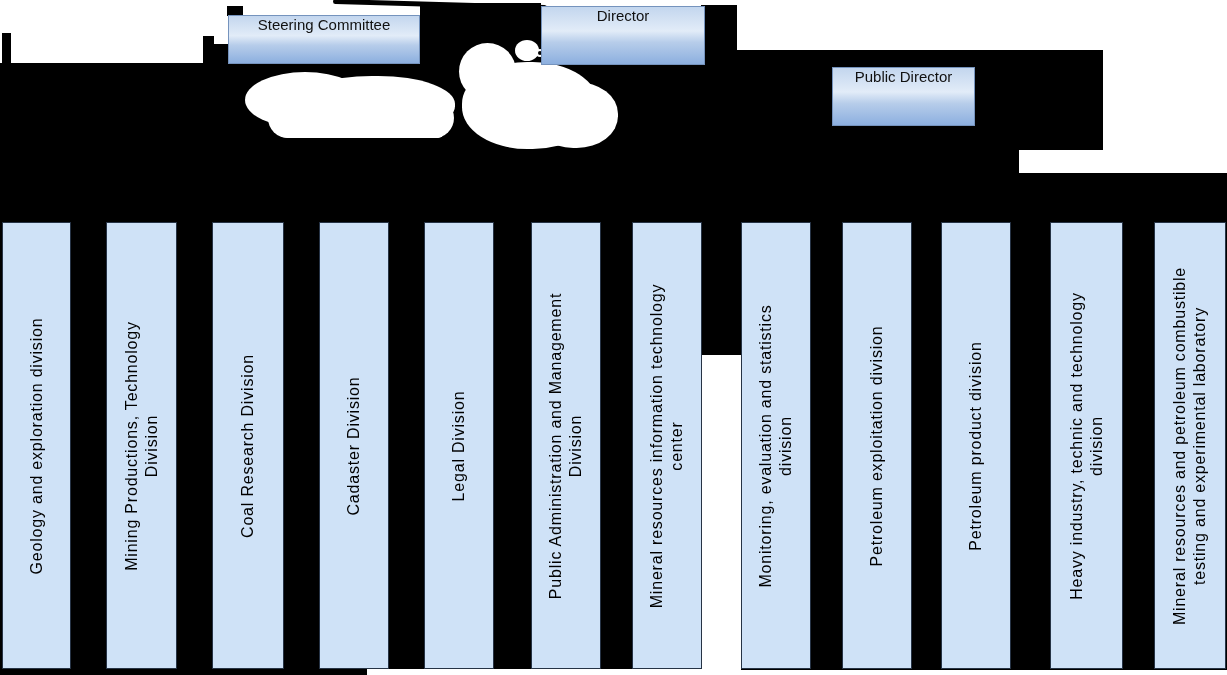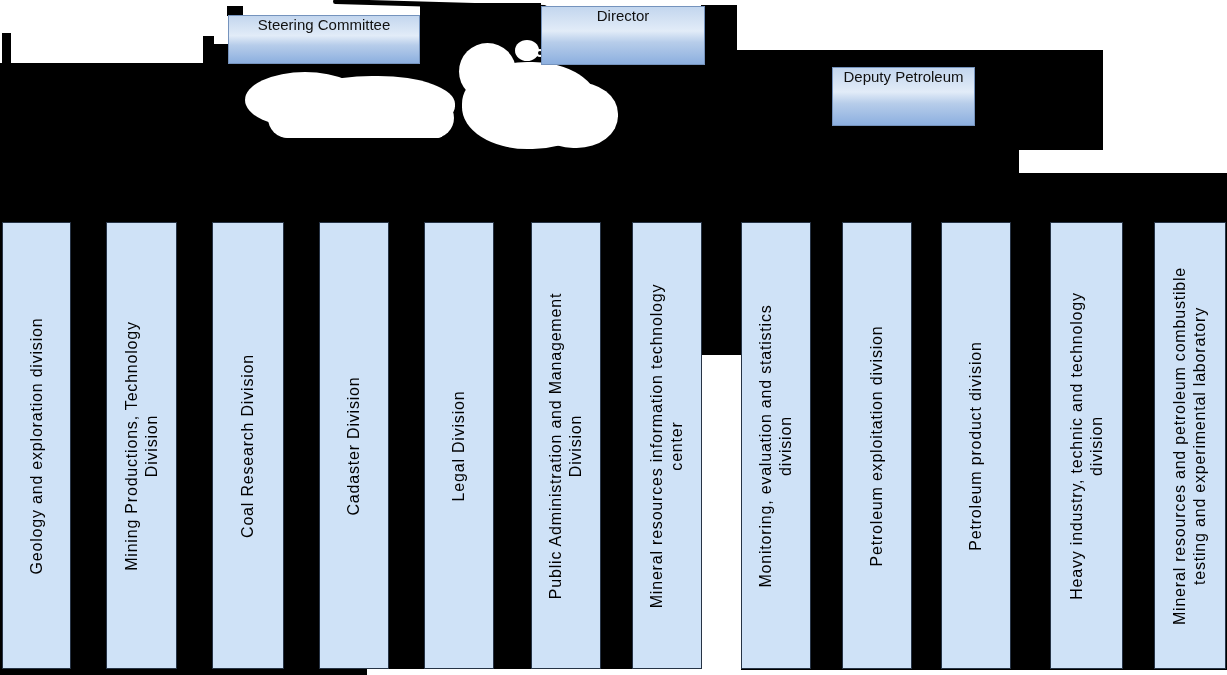--- a/index.html
+++ b/index.html
@@ -65,21 +65,21 @@
   <div class="wb" style="left:282px;top:126px;width:162px;height:12px;border-radius:6px;"></div>
   <div class="dot" style="left:538px;top:51px;width:4px;height:4px;"></div>
 
   <div class="node" style="left:228px;top:15px;width:192px;height:49px;">
     <span>Steering Committee</span>
   </div>
   <div class="node" style="left:541px;top:6px;width:164px;height:59px;">
     <span>Director</span>
   </div>
   <div class="node" style="left:832px;top:67px;width:143px;height:59px;">
-    <span>Deputy  Petroleum</span>
+    <span>Public  Director</span>
   </div>
 
   <div class="division" style="left:2px;width:69px;">
     <div class="vtext">Geology  and exploration division</div>
   </div>
   <div class="division" style="left:106px;width:71px;">
     <div class="vtext">Mining Productions, Technology
 Division</div>
   </div>
   <div class="division" style="left:212px;width:72px;">

